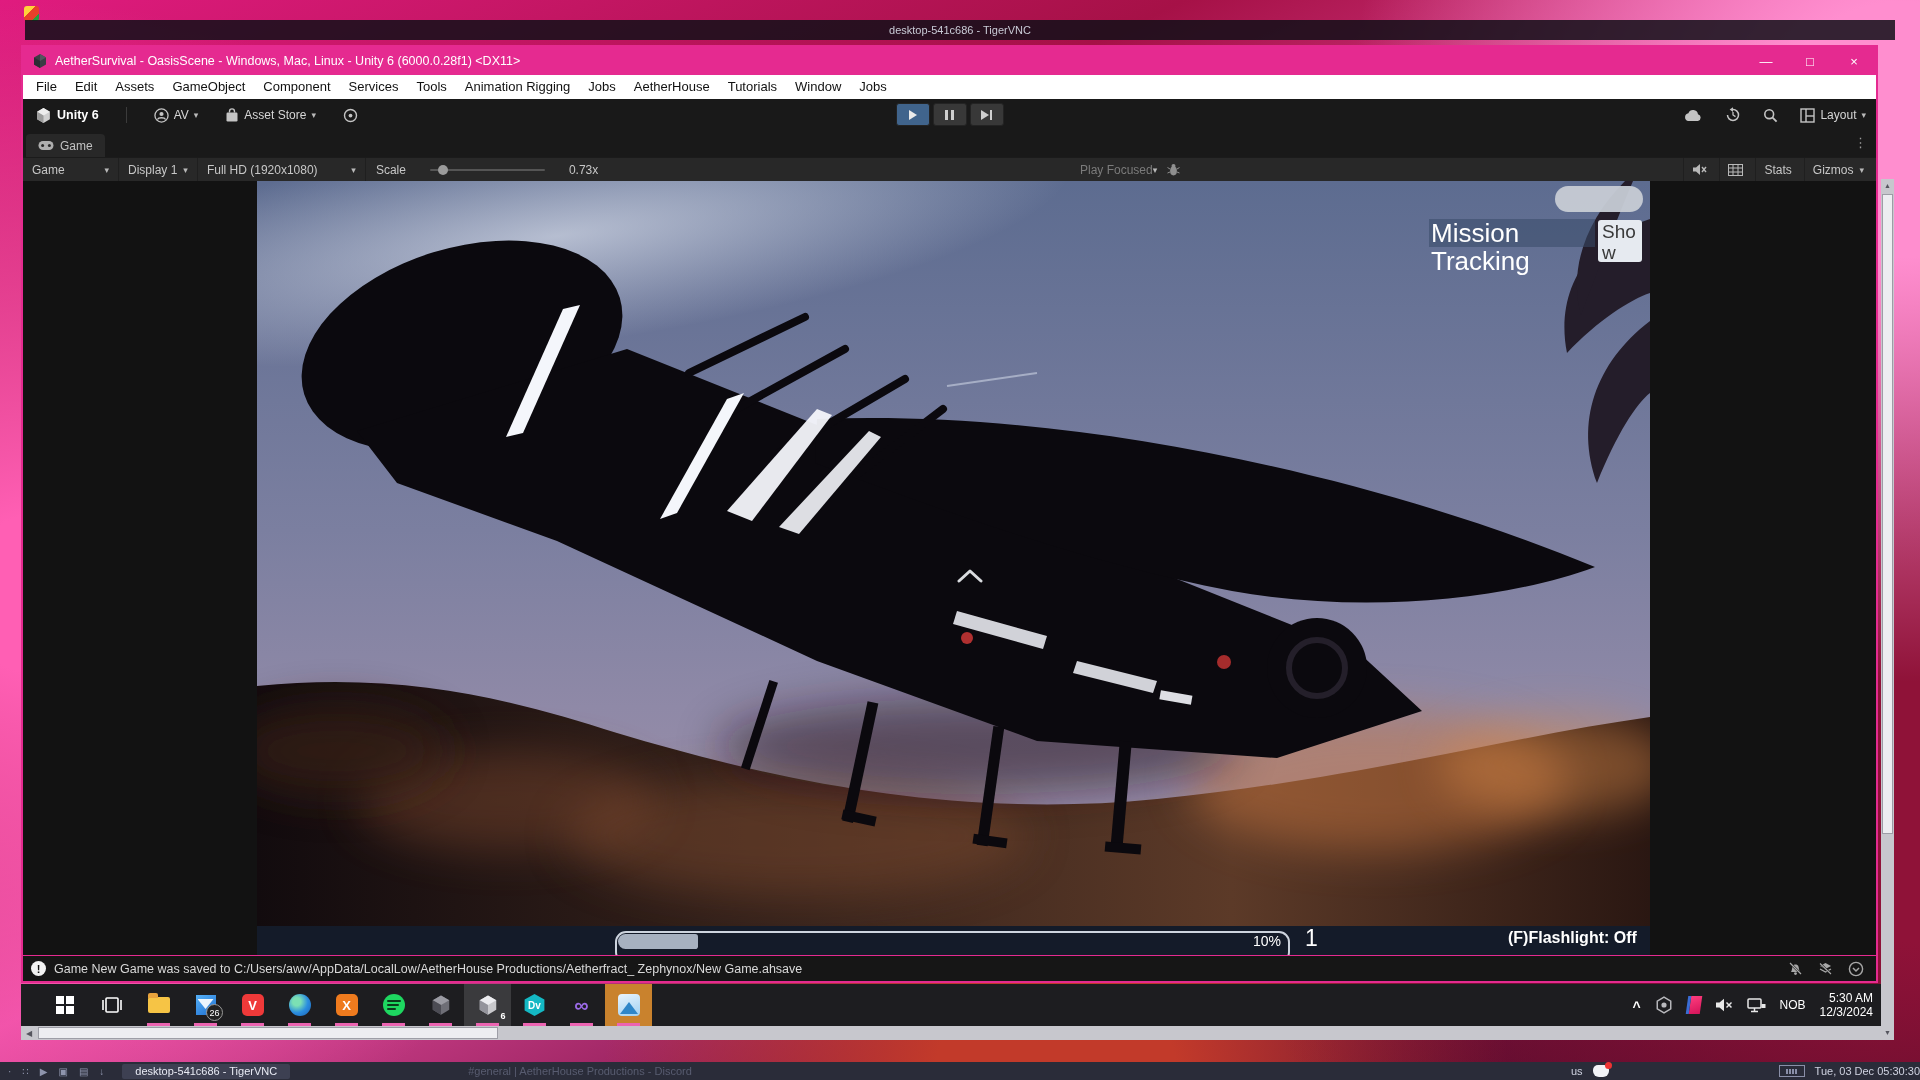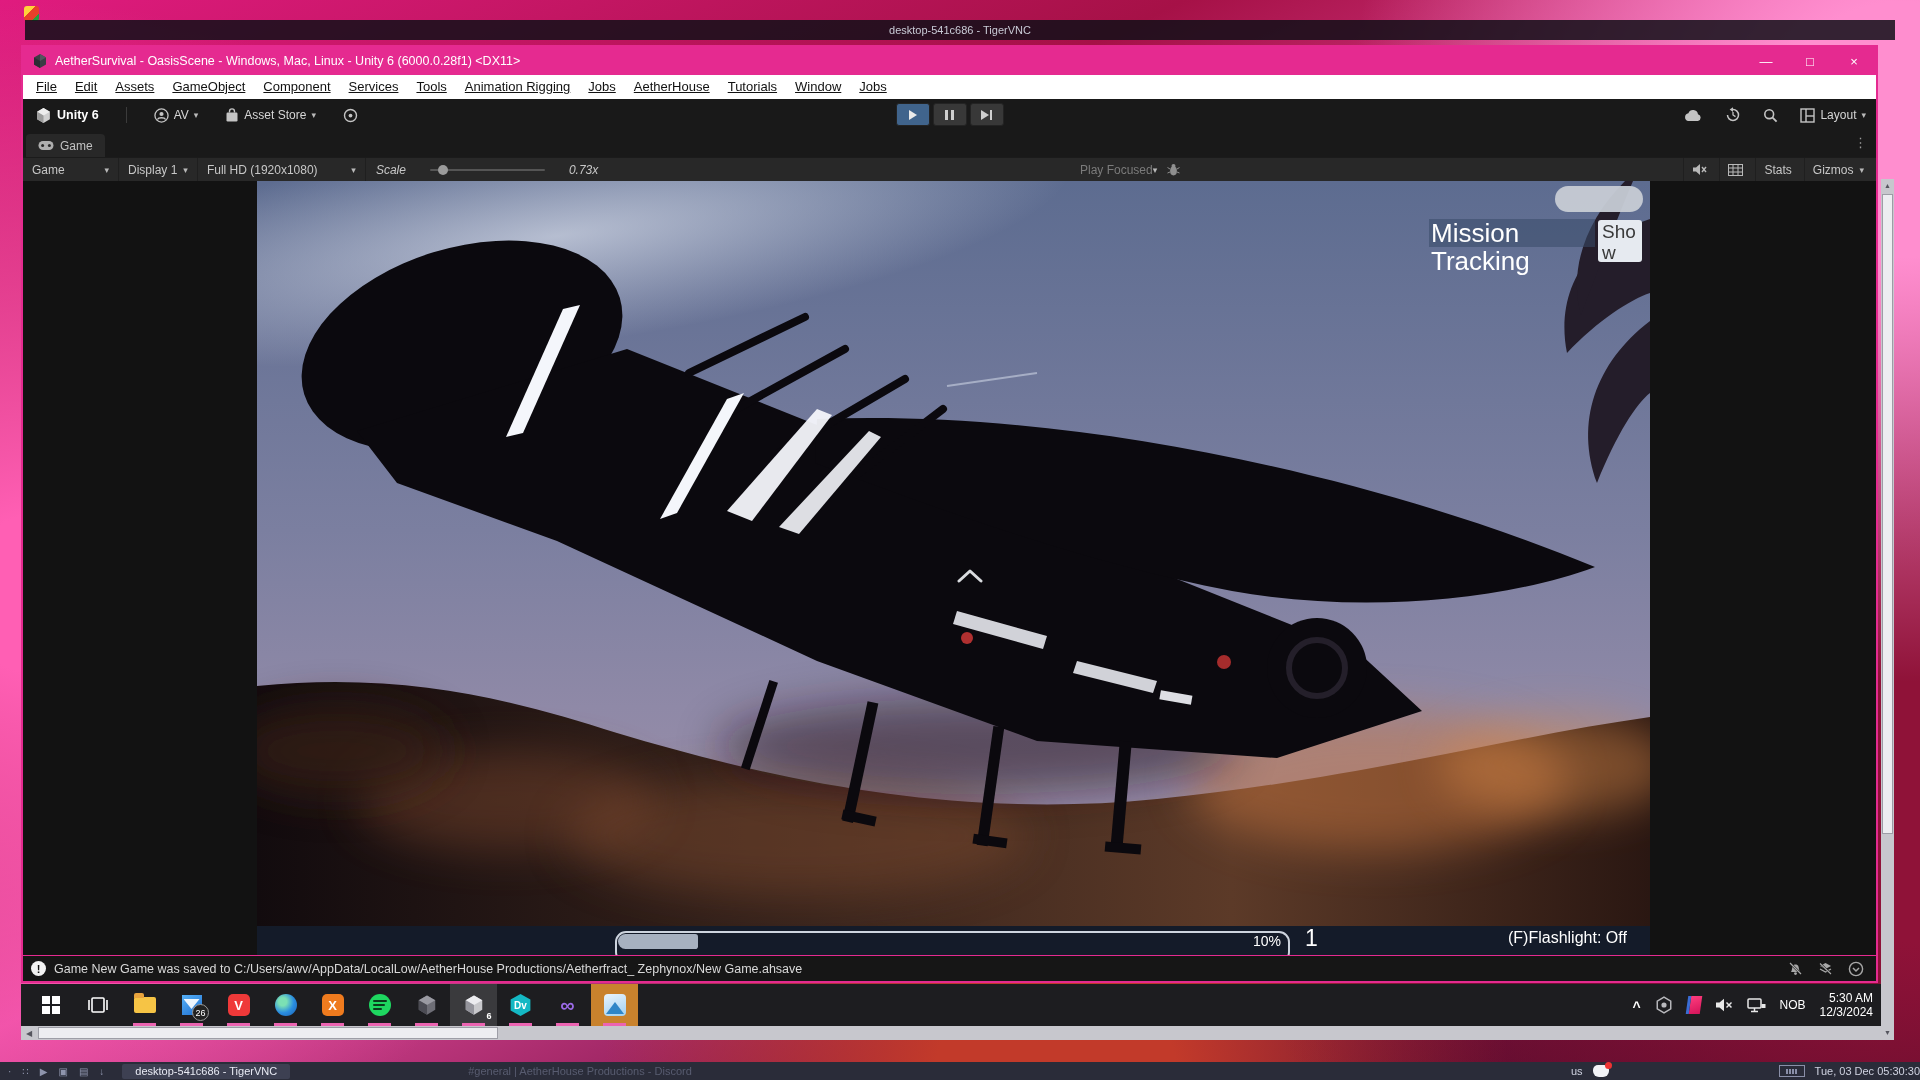--- a/index.html
+++ b/index.html
@@ -24,21 +24,21 @@
   
   .unity-window { left:21px; top:45px; width:1857px; height:938px; border:2px solid #e52a90;
     background:#191919; display:flex; flex-direction:column; }
   .row-title { height:28px; background:#e52a90; display:flex; align-items:center; padding-left:9px;
     color:#fff; font-size:12.5px; flex:0 0 auto; }
   .row-title .win-ctrls { margin-left:auto; display:flex; height:100%; }
   .win-btn { width:44px; display:flex; align-items:center; justify-content:center; color:#fff; font-size:13px; cursor:default; }
   .title-ico { margin-right:7px; display:inline-flex; }
 
   .row-menu { height:24px; background:#ffffff; color:#111; font-size:13px; display:flex; align-items:center; padding-left:4px; flex:0 0 auto; }
-  .menu-item { padding:3px 9px; line-height:24px;text-decoration:underline; }
+  .menu-item { padding:3px 9px; line-height:24px; }
 
   .row-toolbar { height:32px; background:#191919; display:flex; align-items:center; color:#d6d6d6; font-size:12px; position:relative; flex:0 0 auto; }
   .tb-left { display:flex; align-items:center; gap:27px; padding-left:12px; }
   .tb-sep { width:1px; height:16px; background:#3b3b3b; }
   .tb-group { display:flex; align-items:center; gap:5px; }
   .tb-bold { font-weight:bold; color:#fff; font-size:12.5px; }
   .dd-arrow { font-size:9px; color:#b9b9b9; }
   .tb-center { position:absolute; left:50%; top:4px; transform:translateX(-50%); display:flex; gap:3px; }
   .play-btn { width:34px; height:23px; background:#383838; border:1px solid #232323; border-radius:3px;
     display:flex; align-items:center; justify-content:center; }
@@ -51,21 +51,21 @@
   .tb-right { margin-left:auto; display:flex; align-items:center; gap:22px; padding-right:10px; }
 
   .row-tabs { height:26px; background:#191919; display:flex; align-items:flex-end; padding-left:3px; position:relative; flex:0 0 auto; }
   .tab { height:23px; background:#282828; border-radius:4px 4px 0 0; display:flex; align-items:center; gap:6px;
     padding:0 12px; color:#c2c2c2; font-size:12px; }
   .tabs-overflow { position:absolute; right:9px; top:4px; color:#9a9a9a; font-size:13px; }
 
   .row-gvbar { height:24px; background:#282828; border-top:1px solid #1b1b1b; display:flex; align-items:center;
     color:#c7c7c7; font-size:12px; position:relative; flex:0 0 auto; }
   .gv-dd { display:flex; align-items:center; gap:6px; padding:0 9px; height:100%; border-right:1px solid #1f1f1f; }
-  .gv-scale { display:flex; align-items:center; gap:24px; padding:0 10px;font-style:italic; }
+  .gv-scale { display:flex; align-items:center; gap:24px; padding:0 10px; }
   .slider-track { position:relative; width:115px; height:2px; background:#555; border-radius:1px; }
   .slider-knob { position:absolute; left:8px; top:-4px; width:10px; height:10px; border-radius:50%; background:#9b9b9b; }
   .gv-playfocused { position:absolute; left:1057px; display:flex; align-items:center; color:#7b7b7b; }
   .gv-right { margin-left:auto; display:flex; align-items:center; gap:4px; padding-right:4px; height:100%; }
   .gv-right .seg { display:flex; align-items:center; gap:6px; padding:3px 8px; height:100%; border-left:1px solid #1f1f1f; }
 
   .viewport { flex:1 1 auto; position:relative; background:#121212; overflow:hidden; }
   .game-image { position:absolute; left:234px; top:0; width:1393px; height:774px; overflow:hidden; background:#5d6c8f; }
   .game-image svg { position:absolute; left:0; top:0; }
 
@@ -75,31 +75,31 @@
   .hud-mission-band { position:absolute; left:1172px; top:38px; width:166px; height:28px; background:rgba(56,74,104,.55); }
   .hud-show { position:absolute; left:1341px; top:39px; width:44px; height:42px; background:#e6eaf0; color:#3a3a3a;
     font-size:19px; line-height:21px; border-radius:3px; padding:1px 4px; word-break:break-all; text-align:left; }
   .hud-chevron { position:absolute; left:700px; top:388px; opacity:.9; }
   .hud-bar { position:absolute; left:0; top:745px; width:1393px; height:29px; background:#141b29; }
   .hud-progress { position:absolute; left:358px; top:5px; width:675px; height:32px; border:2px solid #cdd4de;
     border-radius:11px; display:flex; align-items:center; }
   .hud-progress-fill { position:absolute; left:1px; top:1px; width:80px; height:15px; border-radius:8px 3px 3px 8px; background:#a7b1c0; }
   .hud-progress-label { position:absolute; right:7px; top:0; color:#fff; font-size:14px; line-height:17px; }
   .hud-counter { position:absolute; left:1048px; top:-1px; color:#fff; font-size:23px; font-weight:500; }
-  .hud-flashlight { position:absolute; left:1251px; top:3px; color:#fff; font-size:16px; }
+  .hud-flashlight { position:absolute; left:1251px; top:3px; color:#fff; font-size:16px;font-weight:bold; }
 
   .row-status { height:26px; background:#161616; border-top:1px solid #e52a90; display:flex; align-items:center;
     color:#d9d9d9; font-size:12.5px; padding-left:8px; gap:8px; flex:0 0 auto; }
   .status-ico { width:15px; height:15px; border-radius:50%; background:#f2f2f2; color:#111; font-size:11px; font-weight:bold;
     display:flex; align-items:center; justify-content:center; }
   .status-right { margin-left:auto; display:flex; align-items:center; gap:15px; padding-right:12px; }
 
   
   .win-taskbar { left:21px; top:984px; width:1860px; height:42px; background:#1d1d20; display:flex; align-items:center; }
-  .tb-icons { display:flex; padding-left:6px; }
+  .tb-icons { display:flex; padding-left:20px; }
   .task-tile { width:47px; height:42px; position:relative; display:flex; align-items:center; justify-content:center; }
   .task-tile.running::after { content:""; position:absolute; left:12px; right:12px; bottom:0; height:3px; background:#ec64b2; }
   .task-tile.open { background:#3a3a3d; }
   .task-tile.active-app { background:#c9822d; }
   .start-grid { display:grid; grid-template-columns:8px 8px; grid-template-rows:8px 8px; gap:2px; }
   .start-grid i { background:#fff; }
   .ico-folder { position:relative; width:22px; height:16px; background:#f6c445; border-radius:2px; }
   .ico-folder::before { content:""; position:absolute; left:0; top:-4px; width:10px; height:5px; background:#e8a33d; border-radius:2px 2px 0 0; }
   .ico-mail { position:relative; width:20px; height:20px; background:linear-gradient(145deg,#55b0f7,#1f6fd0); }
   .ico-mail::before { content:""; position:absolute; left:2px; top:4px; width:16px; height:10px; background:#fff;

